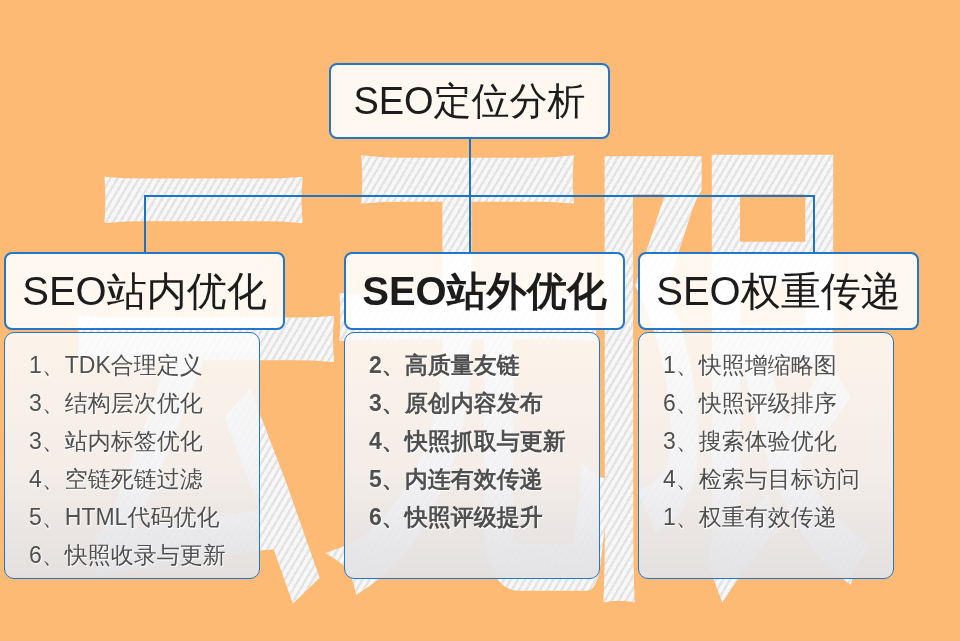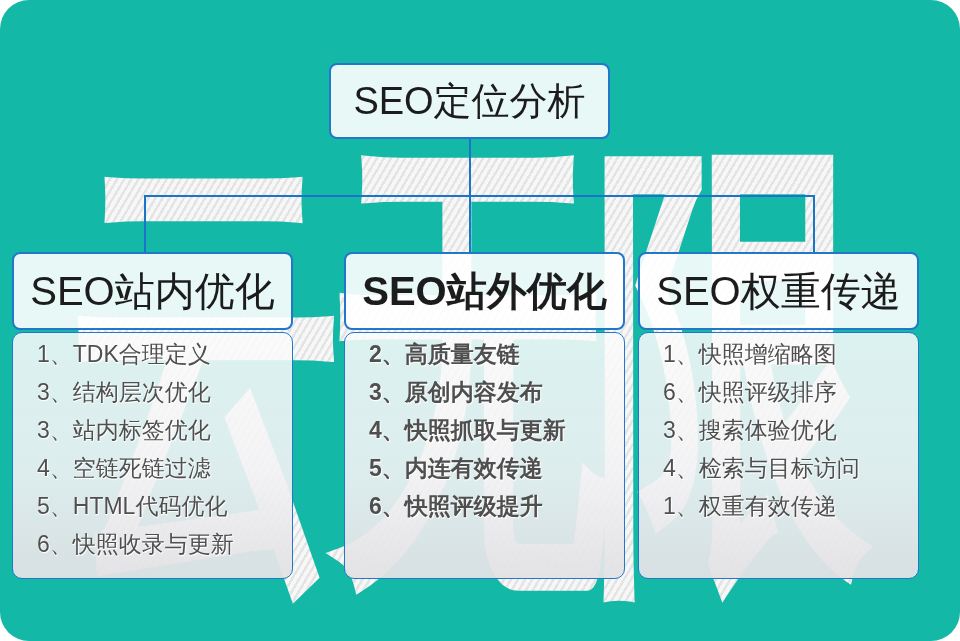--- a/index.html
+++ b/index.html
@@ -1,23 +1,22 @@
 <!DOCTYPE html>
 <html><head>
 <meta charset="utf-8">
 <style>
   html, body { margin:0; padding:0; background:#ffffff; }
   .canvas {
     position: relative;
     width: 960px;
     height: 641px;
-    background: #14b8a6;
+    background: #fdba74;
     overflow: hidden;
     font-family: "Liberation Sans", sans-serif;
-    border-radius: 29px;
   }
 
   
   .watermark {
     position: absolute;
     left: 68px;
     top: 128px;
     width: 804px;
     font-size: 280px;
     line-height: 280px;
@@ -63,36 +62,36 @@
   .root-node {
     left: 329px; top: 63px;
     width: 281px; height: 76px;
     font-size: 38px;
   }
   .col-header {
     top: 252px;
     width: 281px; height: 78px;
     font-size: 40px;
   }
-  .col-1 { left: 12px; }
+  .col-1 { left: 4px; }
   .col-2 { left: 344px; font-weight: bold; }
   .col-3 { left: 638px; }
 
   .list-box {
     position: absolute;
     box-sizing: border-box;
     top: 332px;
-    width: 281px; height: 247px;
+    width: 256px; height: 247px;
     border: 1.5px solid #2277cb;
     border-radius: 10px;
     background: linear-gradient(180deg,
                 rgba(252,252,252,0.86) 0%,
                 rgba(243,243,245,0.90) 55%,
                 rgba(226,226,229,0.95) 100%);
-    padding: 2px 8px 0 24px;
+    padding: 13px 8px 0 24px;
     z-index: 2;
   }
   .list-item {
     font-size: 23px;
     line-height: 38px;
     color: #4f4f4f;
     text-shadow: 1px 1px 1px #ffffff, 0 1px 0 rgba(255,255,255,0.85);
     white-space: nowrap;
   }
 </style>

